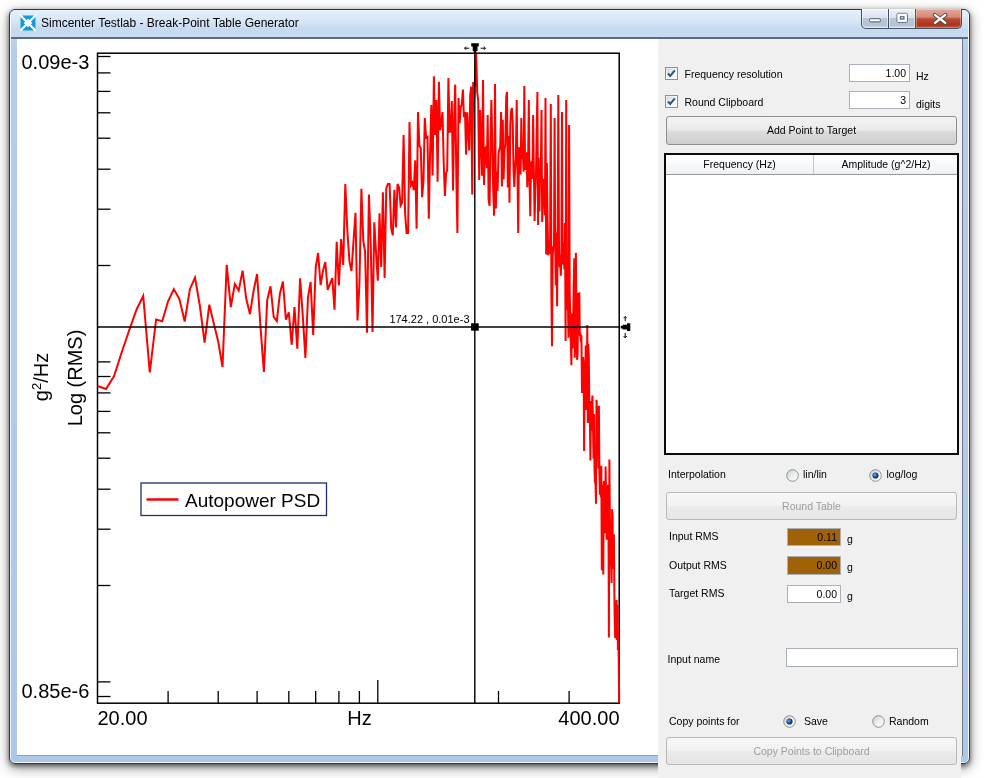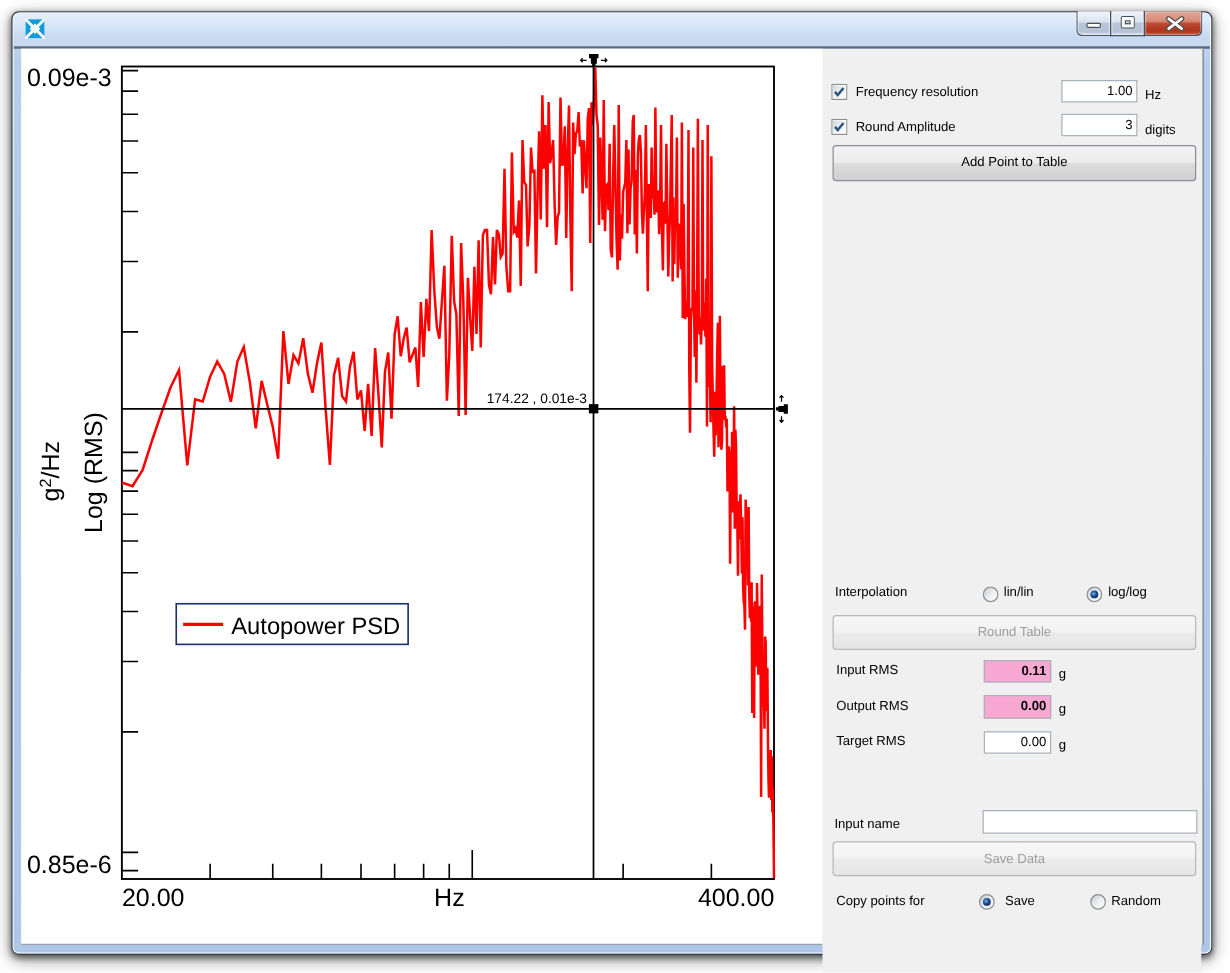--- a/index.html
+++ b/index.html
@@ -41,21 +41,21 @@
 #client { position:absolute; left:7px; top:28.5px; width:945.5px; height:717.5px; background:#f0f0f0; border-right:1.5px solid #6f7a86; }
 #plotpanel { position:absolute; left:0; top:0; width:641px; height:717px; background:#ffffff;
   border-bottom:1px solid #9aa0a6; }
 #rightpanel { position:absolute; left:641px; top:18px; width:303px; height:754px; background:#f0f0f0;
   font-size:10.5px; border-bottom:1px solid #9aa0a6; }
 
 
 .lbl { position:absolute; color:#000; white-space:nowrap; }
 .tb { position:absolute; border:1px solid #aab0b8; background:#fff; font-size:10.5px;
   text-align:right; padding:2px 3px 0 0; font-family:"Liberation Sans",sans-serif; }
-.tb.ro { background:#f9a8d4;font-weight:bold; }
+.tb.ro { background:#a16207; }
 .btn { position:absolute; left:8px; width:291px; height:29px; border:1px solid #8b8f94;
   border-radius:3px; text-align:center; font-size:10.5px; color:#000;
   background:linear-gradient(#f3f3f3, #ebebeb 48%, #dcdcdc 52%, #cfcfcf);
   line-height:27px; }
 .btn.dis { color:#9d9d9d; border-color:#b6b9ba;
   background:linear-gradient(#f7f7f7, #f2f2f2 48%, #ebebeb 52%, #e5e5e5); }
 .cb { position:absolute; width:13px; height:13px; }
 .rad { position:absolute; width:13px; height:13px; }
 
 
@@ -70,20 +70,21 @@
 </head>
 <body>
 <div id="stage">
  <div id="win">
   <div id="titlebar"></div>
   <svg id="titleicon" viewBox="0 0 16 16">
     <rect x="0.5" y="0.5" width="15" height="15" fill="#0f9bdc"></rect>
     <path d="M0,0 L16,16 M16,0 L0,16" stroke="#ffffff" stroke-width="2.2"></path>
     <rect x="5" y="5" width="6" height="6" fill="#ffffff" transform="rotate(45 8 8)"></rect>
   </svg>
+  <div id="titletext">Simcenter Testlab - Break-Point Table Generator</div>
   <div id="caps">
     <div class="cap" id="cap-min">
       <svg class="capglyph" viewBox="0 0 28 19">
             <rect x="8.2" y="10" width="11.5" height="3.4" rx="1" fill="#ffffff" stroke="#46525f" stroke-width="1"></rect>
           </svg>
     </div>
     <div class="cap" id="cap-max">
       <svg class="capglyph" viewBox="0 0 28 19">
         <rect x="8.7" y="4.2" width="11" height="9.6" fill="none" stroke="#46525f" stroke-width="1" rx="1"></rect>
         <rect x="10.2" y="5.7" width="8" height="6.6" fill="none" stroke="#ffffff" stroke-width="2.2"></rect>
@@ -178,27 +179,33 @@
                 <stop offset="1" stop-color="#ffffff"></stop>
         </linearGradient>
             </defs>
       </svg>
       <div class="lbl" style="left:26.5px;top:11px">Frequency resolution</div>
       <svg class="cb" style="left:7px;top:38.5px" viewBox="0 0 13 13">
         <rect x="0.5" y="0.5" width="12" height="12" fill="#fff" stroke="#8e8f8f"></rect>
         <rect x="1.5" y="1.5" width="10" height="10" fill="url(#cbg1)"></rect>
         <path d="M3,6.5 L5.2,9 L9.8,3.4" stroke="#31537f" stroke-width="2" fill="none"></path>
       </svg>
-      <div class="lbl" style="left:26.5px;top:39px">Round Amplitude</div>
+      <div class="lbl" style="left:26.5px;top:39px">Round Clipboard</div>
       <div class="tb" style="left:191px;top:7px;width:61px;height:18px">1.00</div>
       <div class="lbl" style="left:258px;top:13px">Hz</div>
       <div class="tb" style="left:191px;top:34.5px;width:61px;height:18px">3</div>
       <div class="lbl" style="left:258px;top:41px">digits</div>
-      <div class="btn" style="top:59.5px">Add Point to Table</div>
-
+      <div class="btn" style="top:59.5px">Add Point to Target</div>
+
+      <div id="ptable">
+        <div id="phead">
+          <div class="hc" style="left:0;width:148px;border-right:1px solid #c6c8cc">Frequency (Hz)</div>
+          <div class="hc" style="left:149px;right:0">Amplitude (g^2/Hz)</div>
+        </div>
+      </div>
 
       <div class="lbl" style="left:10px;top:411.5px">Interpolation</div>
       <svg class="rad" style="left:128px;top:412.5px" viewBox="0 0 13 13">
         <defs>
           <linearGradient id="rbg" x1="0" y1="0" x2="1" y2="1">
             <stop offset="0" stop-color="#c3cad1"></stop>
                 <stop offset="0.55" stop-color="#eef1f3"></stop>
                 <stop offset="1" stop-color="#ffffff"></stop>
           </linearGradient>
           <radialGradient id="rdot" cx="0.4" cy="0.4" r="0.65">
@@ -225,30 +232,30 @@
       <div class="tb ro" style="left:129px;top:499.5px;width:54px;height:18.5px">0.00</div>
       <div class="lbl" style="left:189px;top:504.5px">g</div>
       <div class="lbl" style="left:11px;top:530.5px">Target RMS</div>
       <div class="tb" style="left:129px;top:528px;width:54px;height:18.5px">0.00</div>
       <div class="lbl" style="left:189px;top:533px">g</div>
 
 
       <div class="lbl" style="left:9.5px;top:596.5px">Input name</div>
       <div class="tb" style="left:128px;top:591.5px;width:171.5px;height:19px"></div>
 
-      <div class="btn dis" style="top:616.5px;height:28px;line-height:26px">Save Data</div>
 
       <div class="lbl" style="left:11px;top:658px">Copy points for</div>
       <svg class="rad" style="left:125px;top:658.5px" viewBox="0 0 13 13">
         <circle cx="6.5" cy="6.5" r="5.8" fill="url(#rbg)" stroke="#8e8f8f"></circle>
         <circle cx="6.5" cy="6.5" r="3.1" fill="url(#rdot)"></circle>
       </svg>
       <div class="lbl" style="left:146px;top:658px">Save</div>
       <svg class="rad" style="left:213.5px;top:658.5px" viewBox="0 0 13 13">
         <circle cx="6.5" cy="6.5" r="5.8" fill="url(#rbg)" stroke="#8e8f8f"></circle>
       </svg>
       <div class="lbl" style="left:231px;top:658px">Random</div>
 
+      <div class="btn dis" style="top:680.5px;height:28px;line-height:26px">Copy Points to Clipboard</div>
 
     </div>
   </div>
  </div>
 </div>
 
 </body></html>

